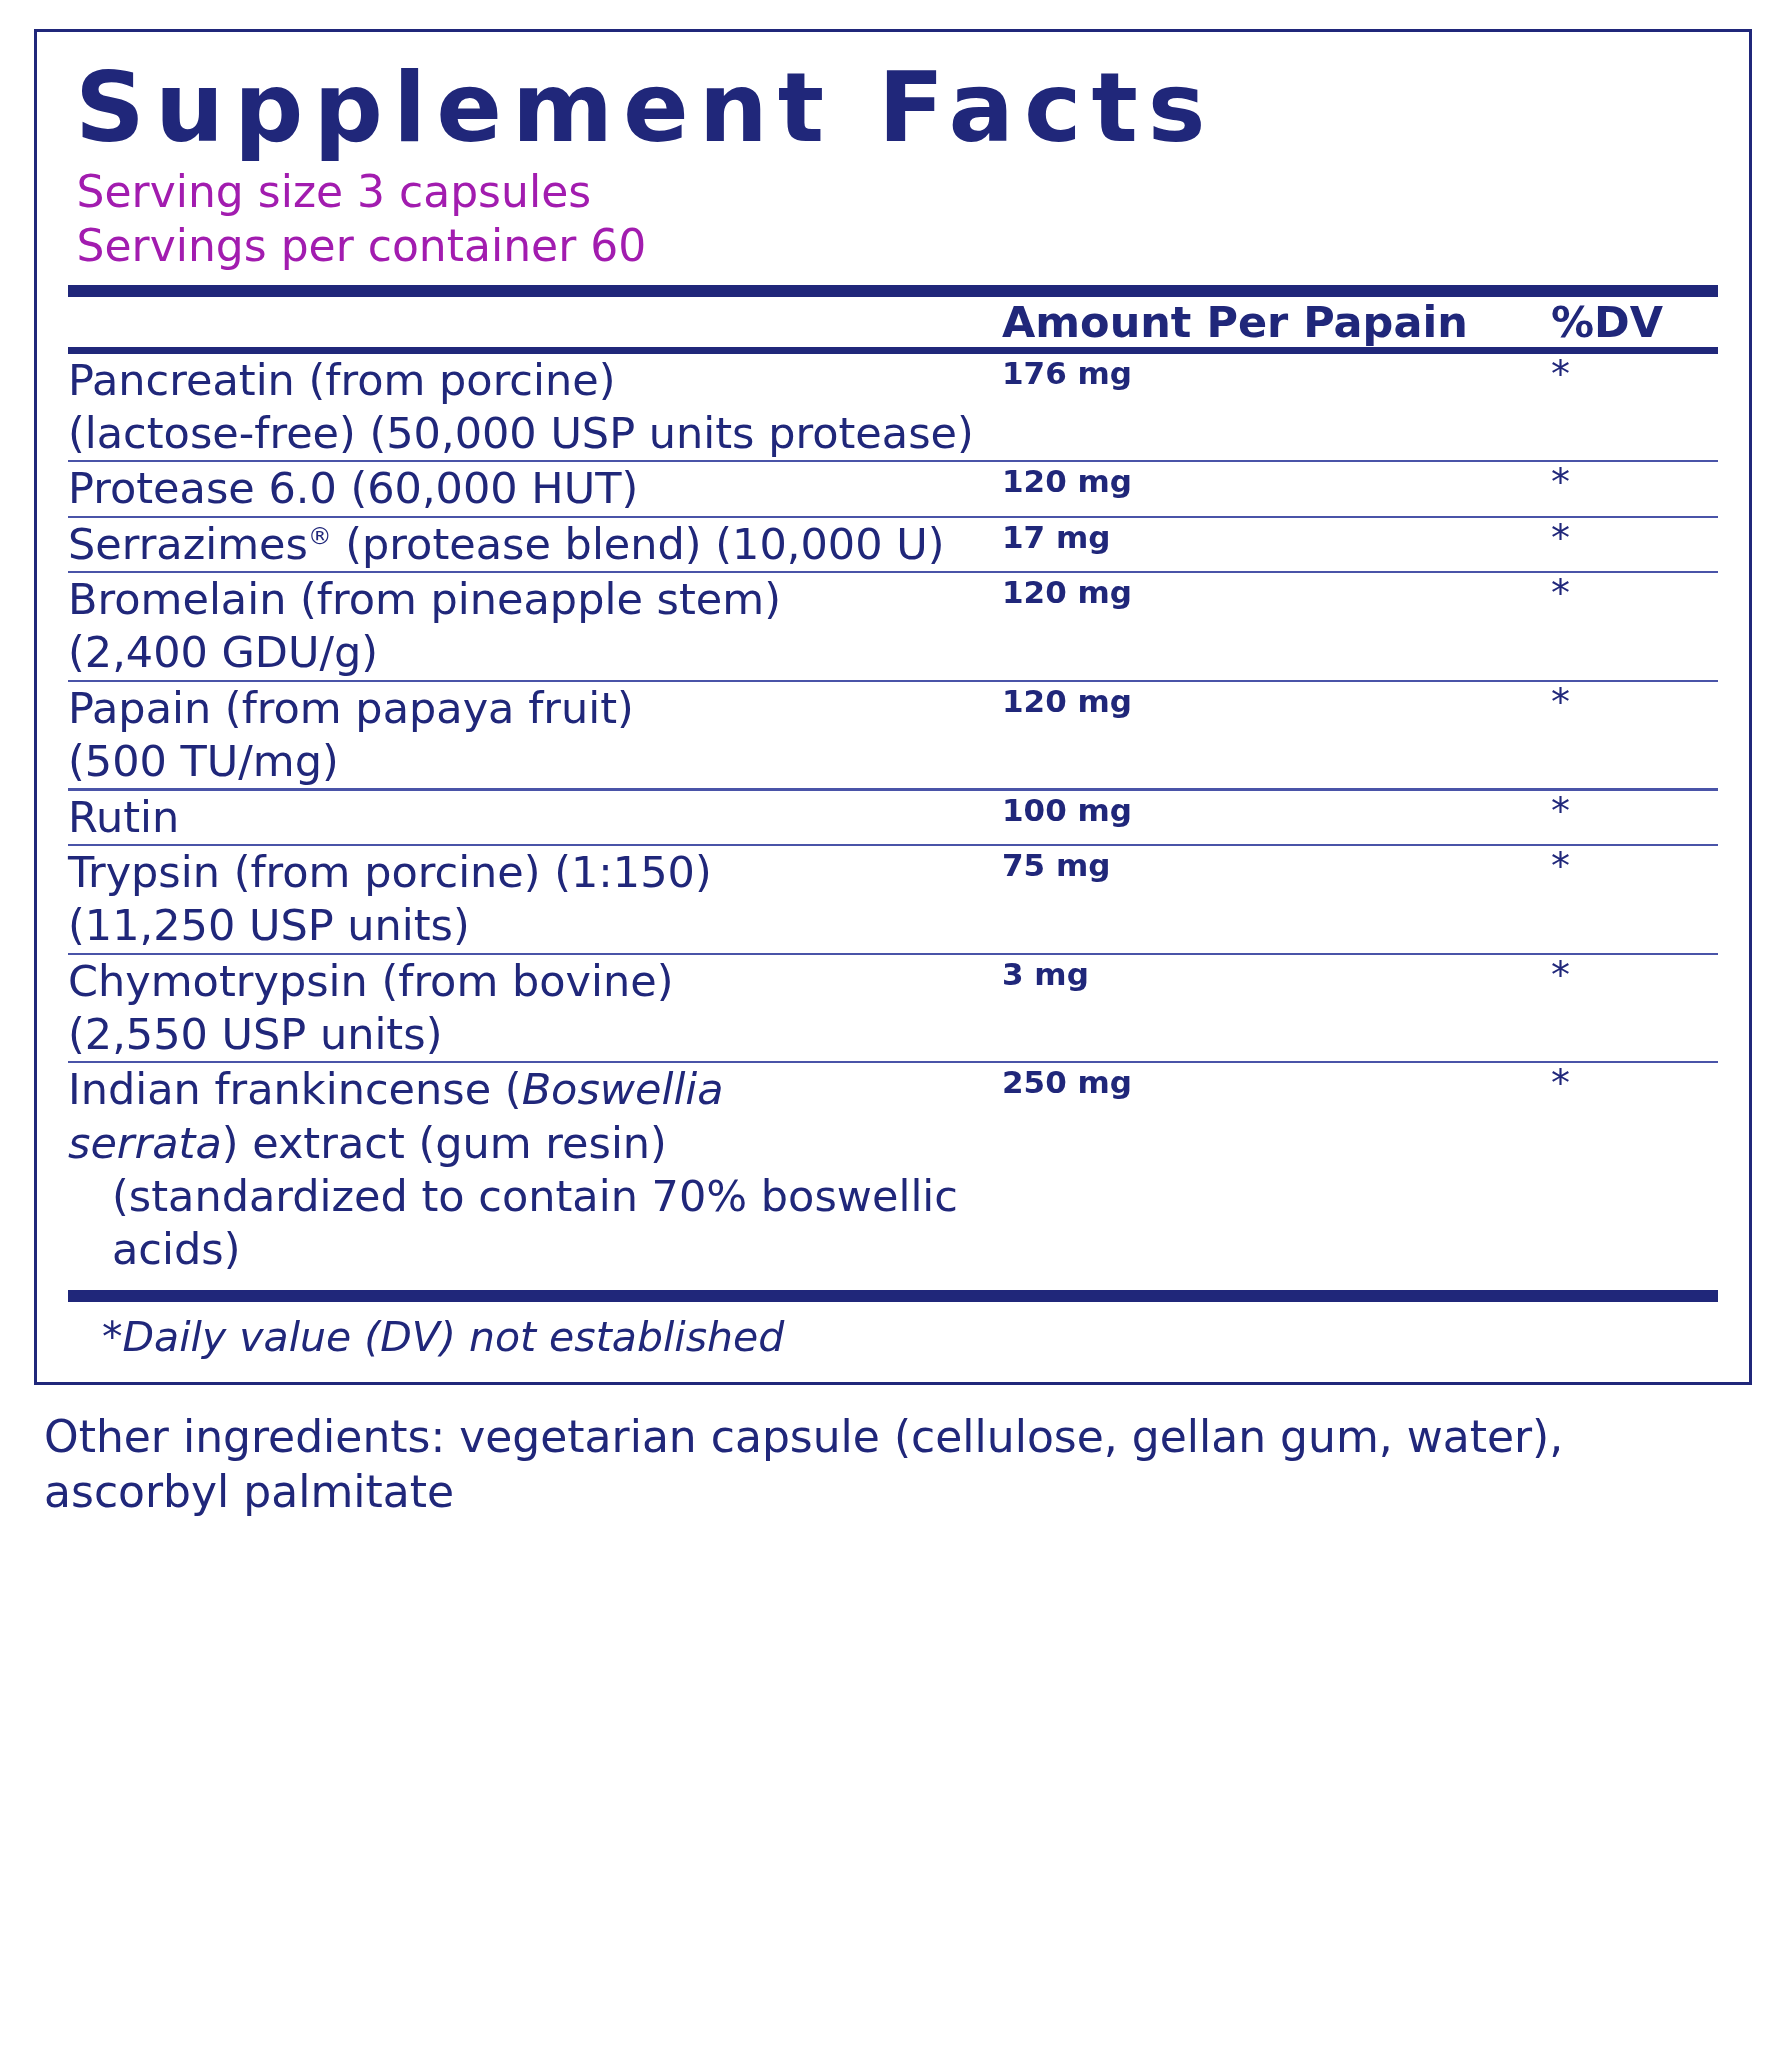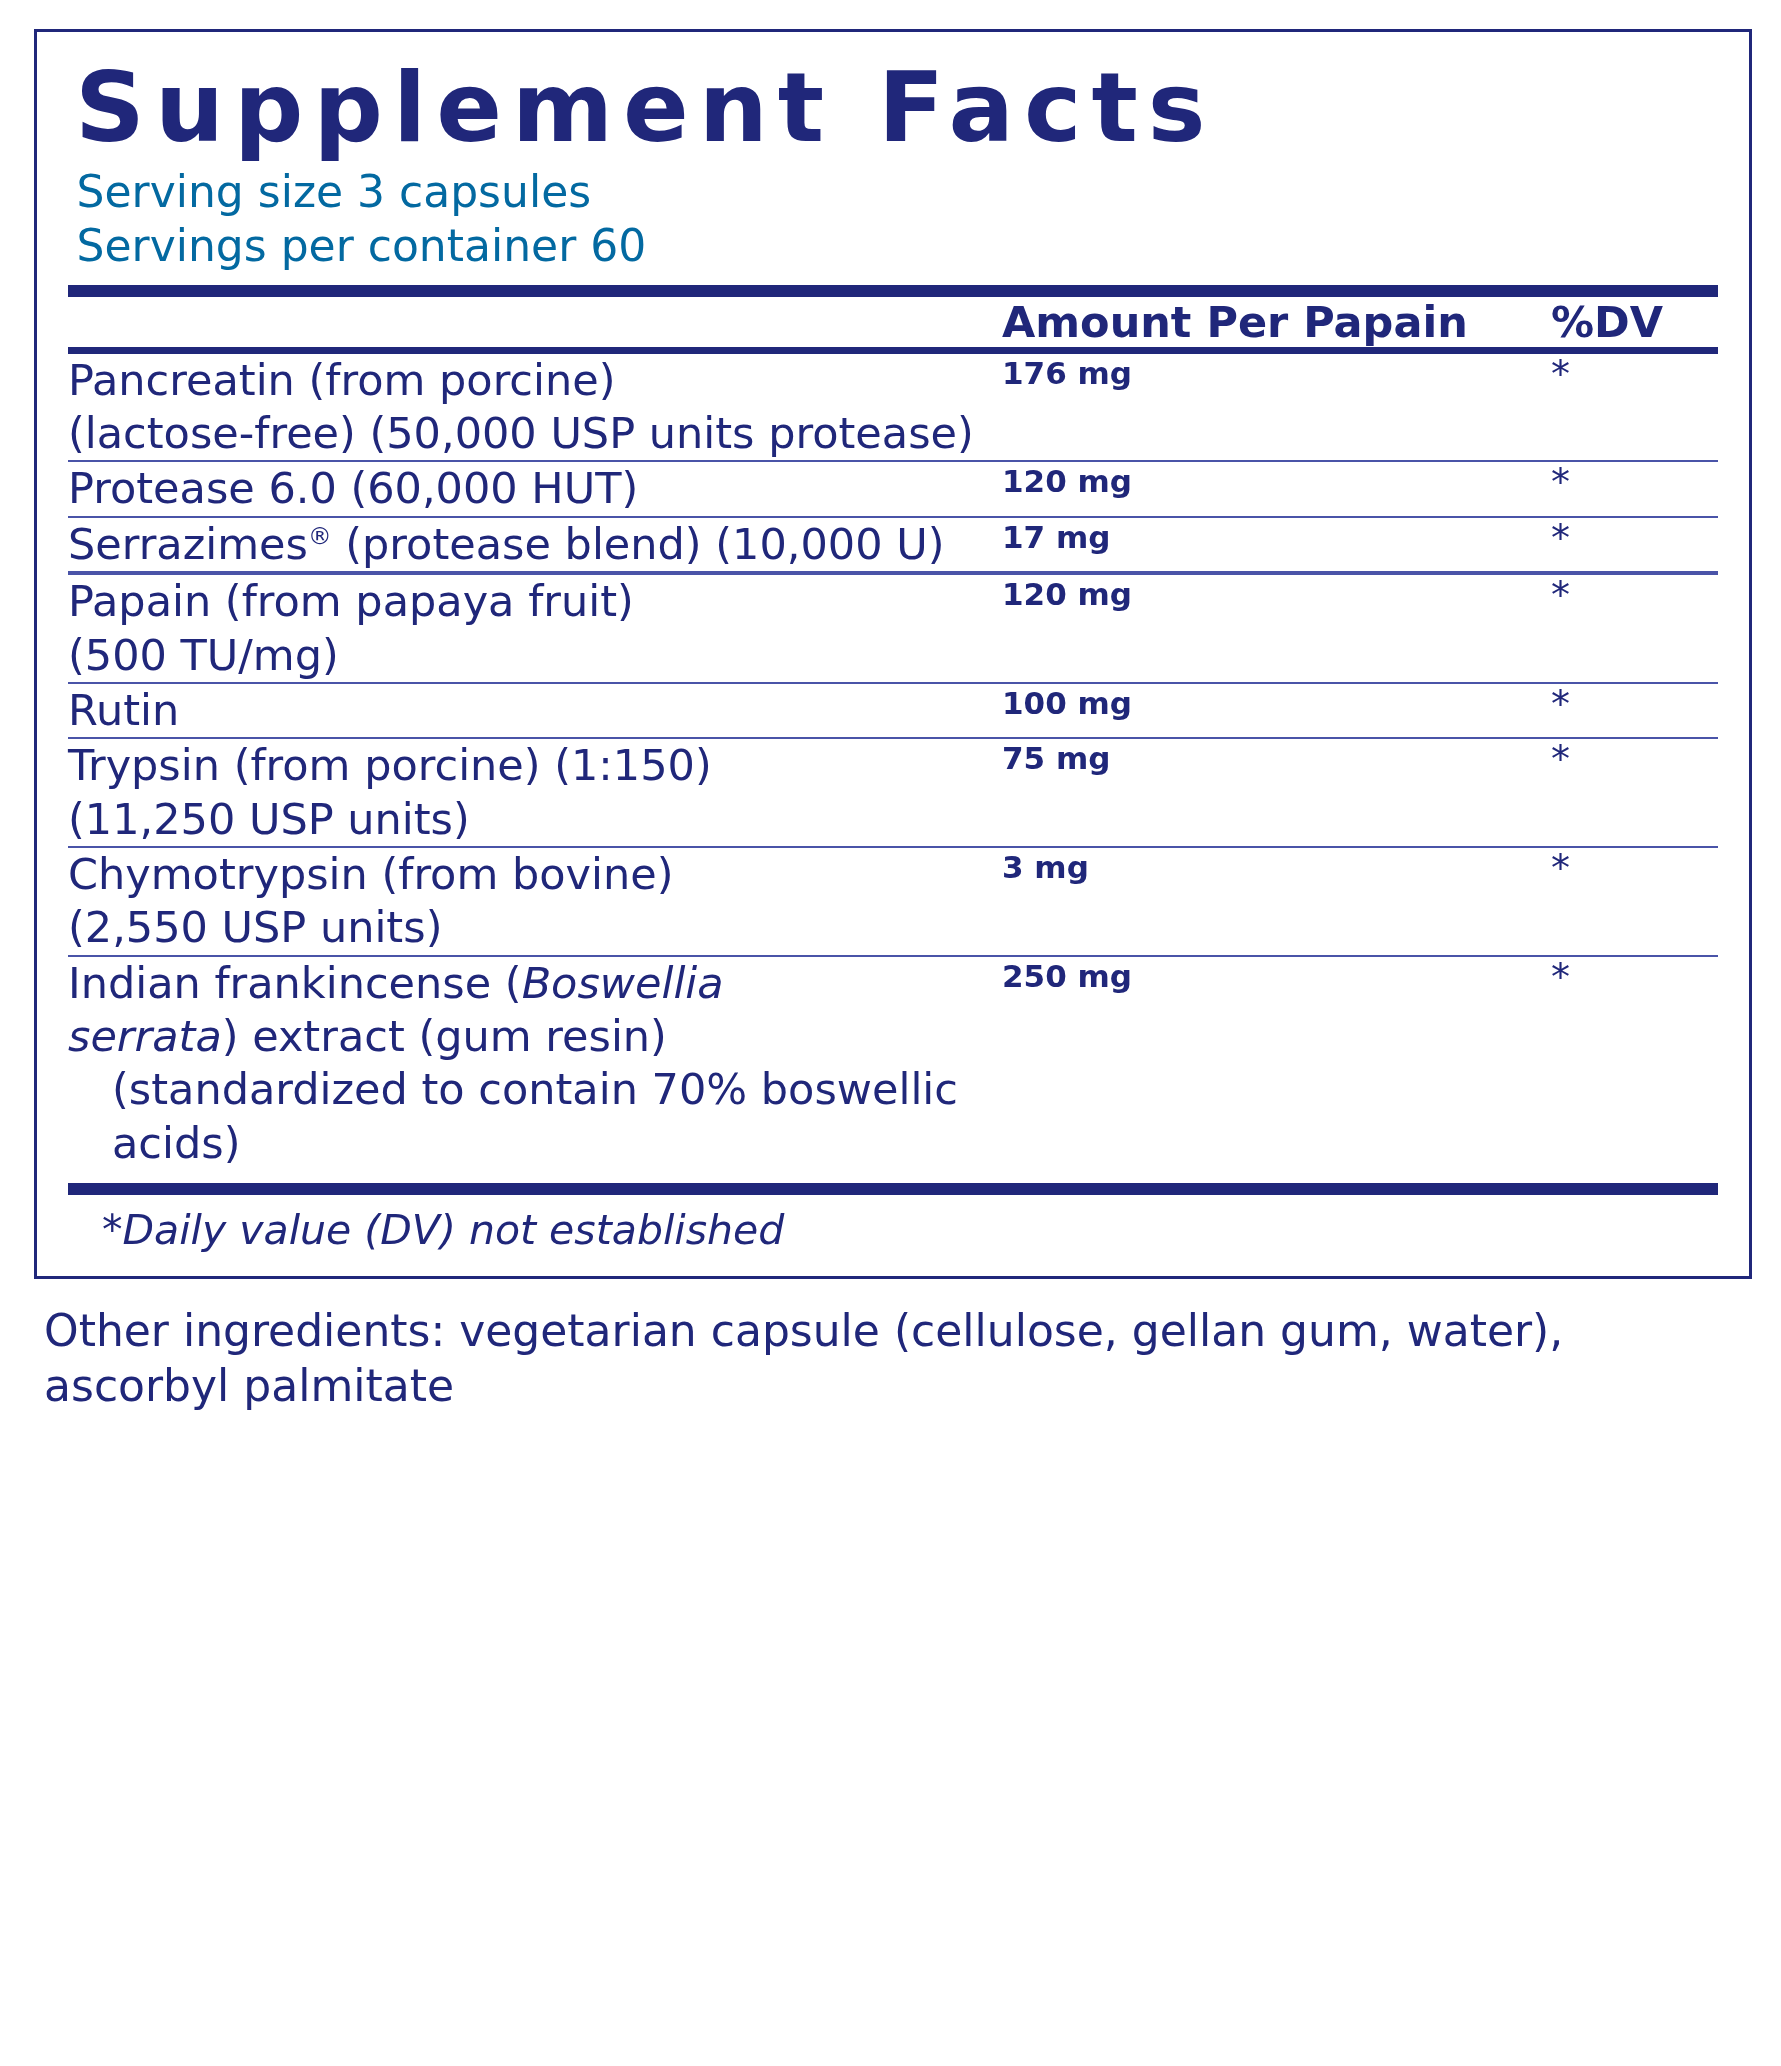--- a/index.html
+++ b/index.html
@@ -33,21 +33,21 @@
     letter-spacing: 10px;
     line-height: 1.08;
     color: #20277a;
     white-space: nowrap;
     margin: 8.6px 0 4.3px 7.1px;
   }
   .serving-line {
     font-size: 44px;
     line-height: 1.22;
     margin-left: 8.6px;
-    color: #0369a1;
+    color: #a21caf;
     white-space: nowrap;
   }
   .rule-thick {
     height: 12px;
     background: #20277a;
     margin: 13px 0 0 0;
   }
   .rule-med {
     height: 6.4px;
     background: #20277a;
@@ -207,20 +207,37 @@
       <tbody>
           <tr>
         <td class="rowcell-name">Serrazimes<sup class="reg">®</sup> (protease blend) (10,000 U)</td>
         <td class="rowcell-amt">17 mg</td>
         <td class="rowcell-dv">*</td>
       </tr>
     </tbody>
       </table>
     <div class="rule-thin"></div>
 
+    <table class="facts">
+      <colgroup>
+          <col class="col-name">
+          <col class="col-amt">
+          <col class="col-dv">
+        </colgroup>
+      <tbody>
+          <tr>
+        <td class="rowcell-name">
+          <span>Bromelain (from pineapple stem)</span><br>
+          <span>(2,400 GDU/g)</span>
+        </td>
+        <td class="rowcell-amt">120 mg</td>
+        <td class="rowcell-dv">*</td>
+      </tr>
+    </tbody>
+      </table>
     <div class="rule-thin"></div>
 
     <table class="facts">
       <colgroup>
           <col class="col-name">
           <col class="col-amt">
           <col class="col-dv">
         </colgroup>
       <tbody>
           <tr>

